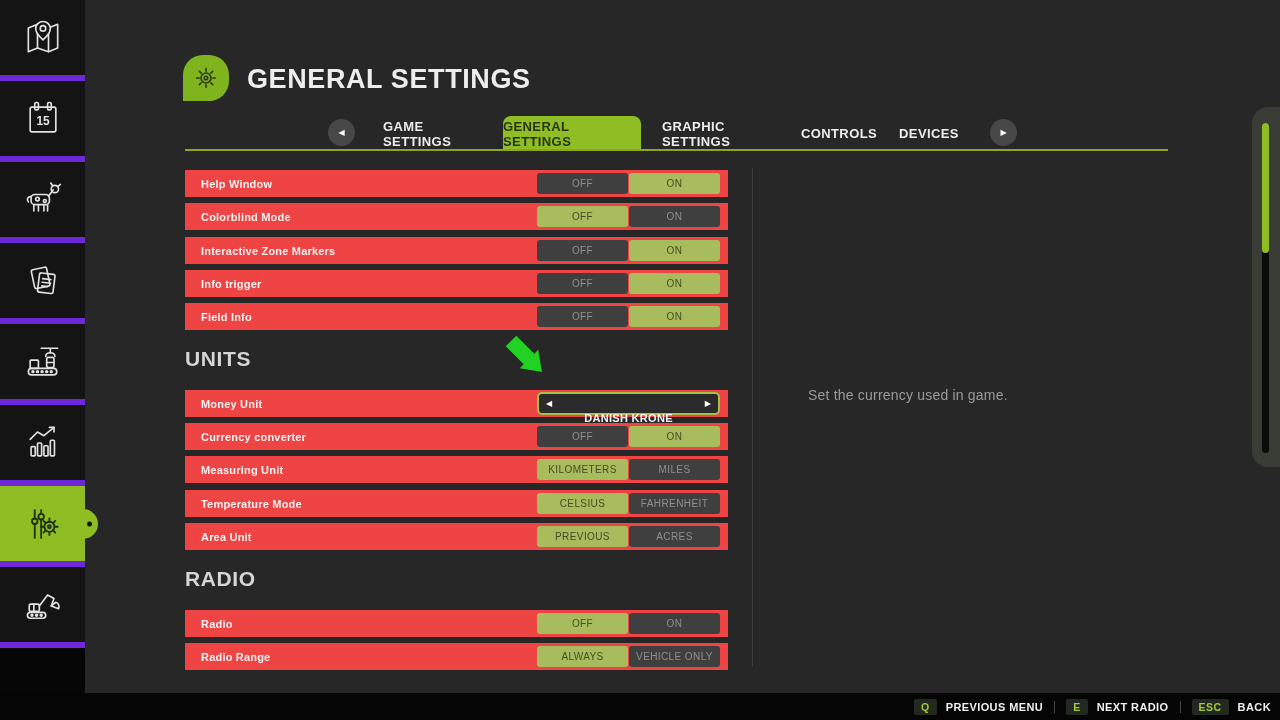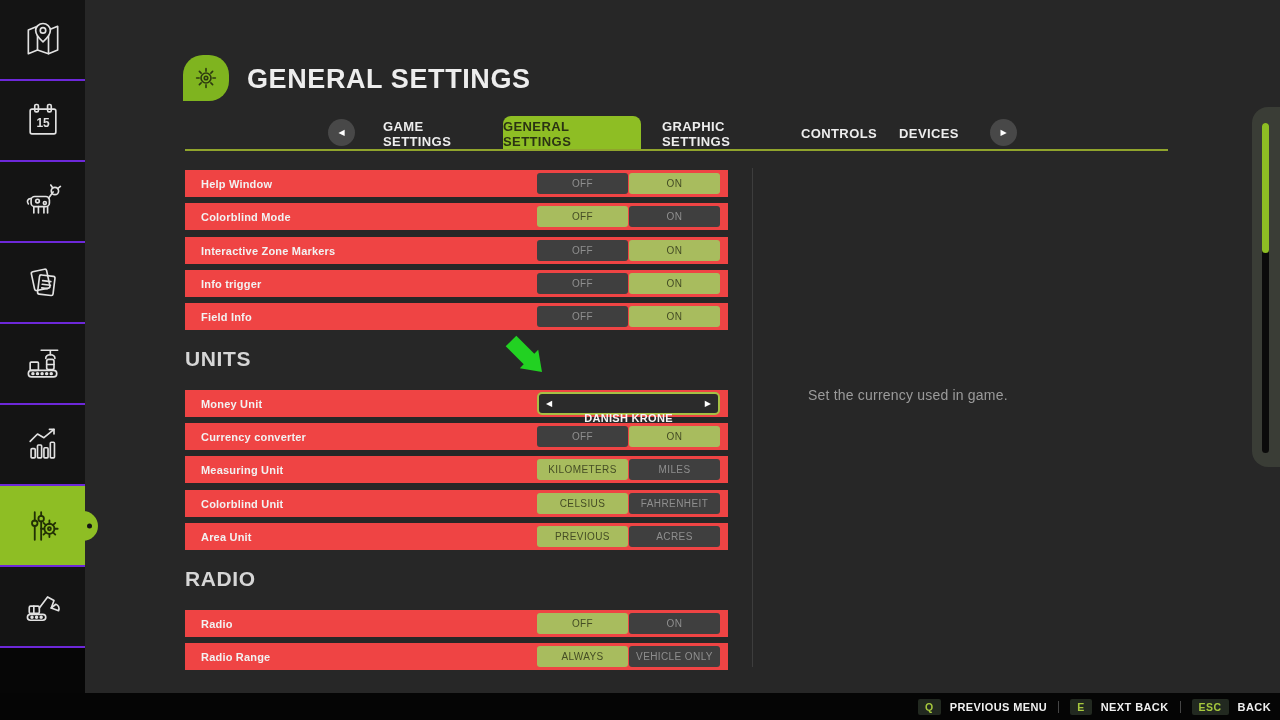--- a/index.html
+++ b/index.html
@@ -5,21 +5,21 @@
   * { margin:0; padding:0; box-sizing:border-box; }
   html,body { width:1280px; height:720px; background:#000; }
   .root {
     position:relative; width:1280px; height:720px; overflow:hidden;
     background:#272727; font-family:"Liberation Sans", sans-serif;
   }
 
   
   .sidebar { position:absolute; left:0; top:0; width:85px; height:693px; background:#060606; z-index:5; }
   .tile {
-    height:81px; background:#141414; border-bottom:2px solid #6d28d9;
+    height:81px; background:#141414; border-bottom:6px solid #6d28d9;
     display:flex; align-items:center; justify-content:center; position:relative;
   }
   .tile svg { stroke:#e2e2e2; fill:none; stroke-width:1.8; stroke-linecap:round; stroke-linejoin:round; }
   .tile.active { background:#8ebe24; }
   .tile.active svg { stroke:#223005; stroke-width:2; }
   .tile.active .bump {
     position:absolute; right:-13px; top:50%; transform:translateY(-50%);
     width:16px; height:30px; background:#8ebe24; border-radius:0 15px 15px 0;
   }
   .tile.active .dot {
@@ -284,21 +284,21 @@
     </div>
   </div>
   <div class="row" style="top:456px;">
     <span class="row-label">Measuring Unit</span>
     <div class="ctrl">
       <div class="opt on">KILOMETERS</div>
       <div class="opt">MILES</div>
     </div>
   </div>
   <div class="row" style="top:490px;">
-    <span class="row-label">Colorblind Unit</span>
+    <span class="row-label">Temperature Mode</span>
     <div class="ctrl">
       <div class="opt on">CELSIUS</div>
       <div class="opt">FAHRENHEIT</div>
     </div>
   </div>
   <div class="row" style="top:523px;">
     <span class="row-label">Area Unit</span>
     <div class="ctrl">
       <div class="opt on">PREVIOUS</div>
       <div class="opt">ACRES</div>
@@ -334,21 +334,21 @@
   </svg>
 
   <div class="footer">
     <div class="fgroup">
       <span class="key">Q</span>
       <span class="flabel">PREVIOUS MENU</span>
     </div>
     <span class="fsep"></span>
     <div class="fgroup">
       <span class="key">E</span>
-      <span class="flabel">NEXT BACK</span>
+      <span class="flabel">NEXT RADIO</span>
     </div>
     <span class="fsep"></span>
     <div class="fgroup">
       <span class="key">ESC</span>
       <span class="flabel">BACK</span>
     </div>
   </div>
 
 </div>
 

